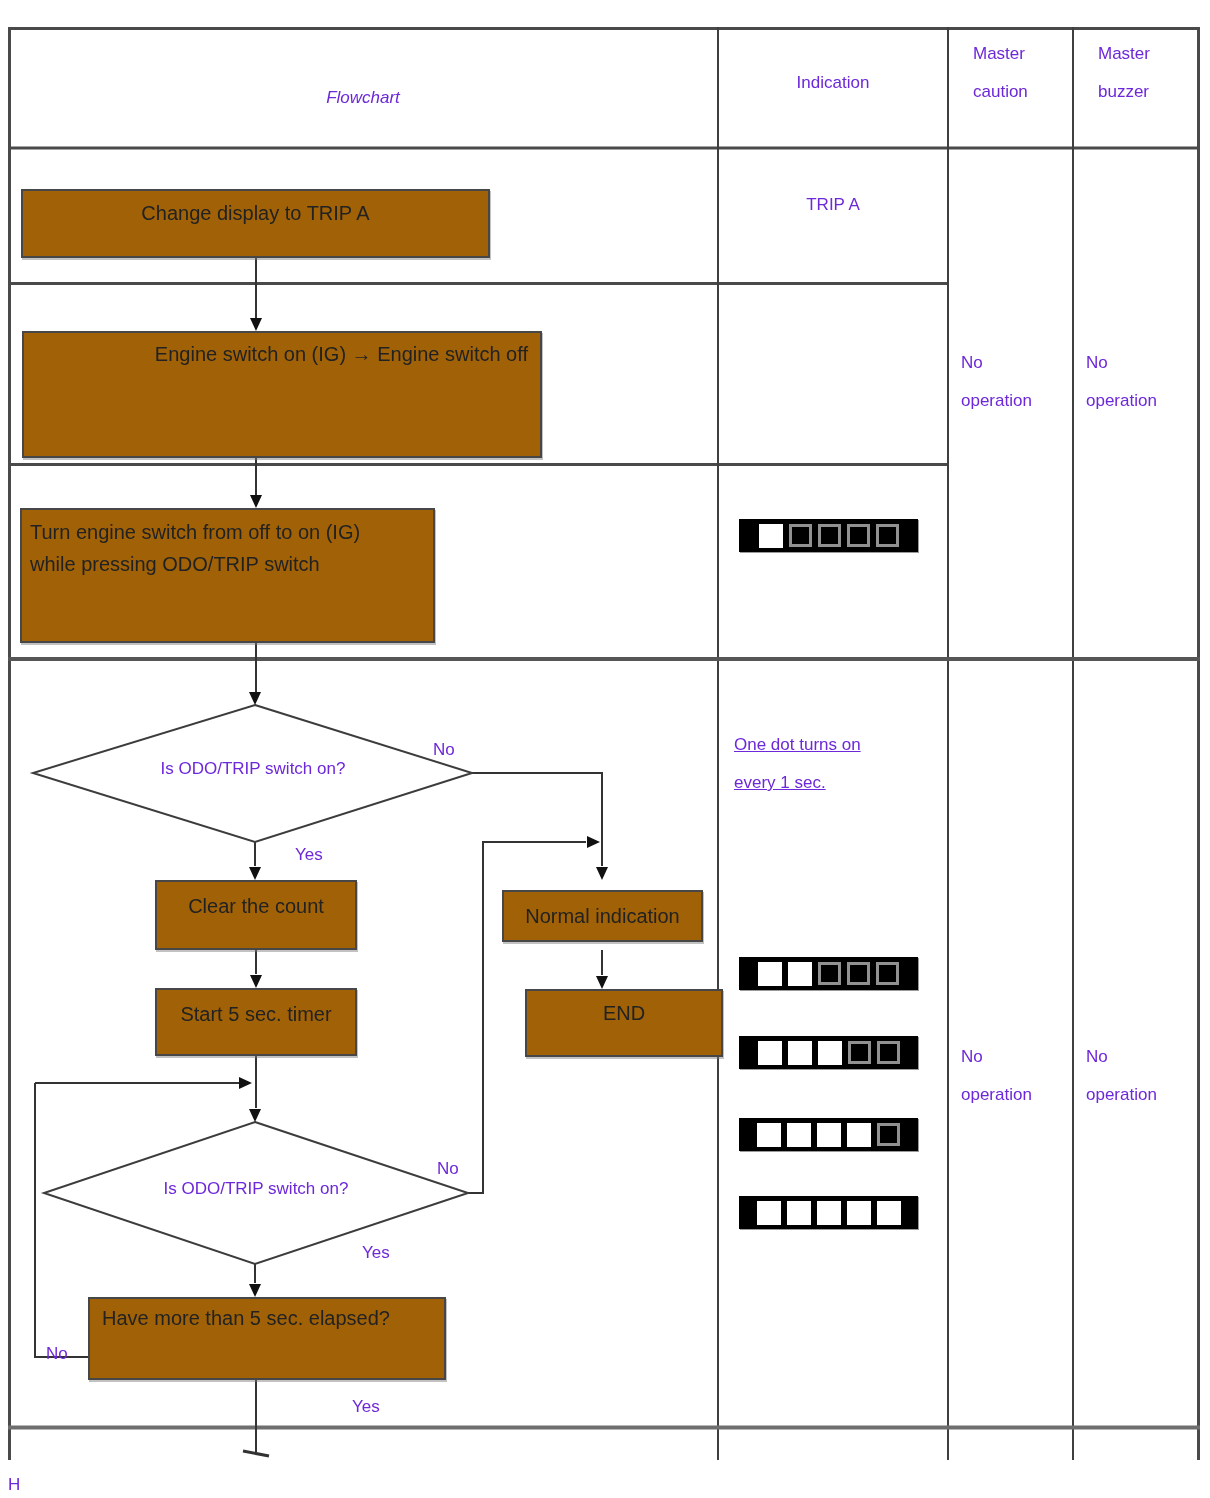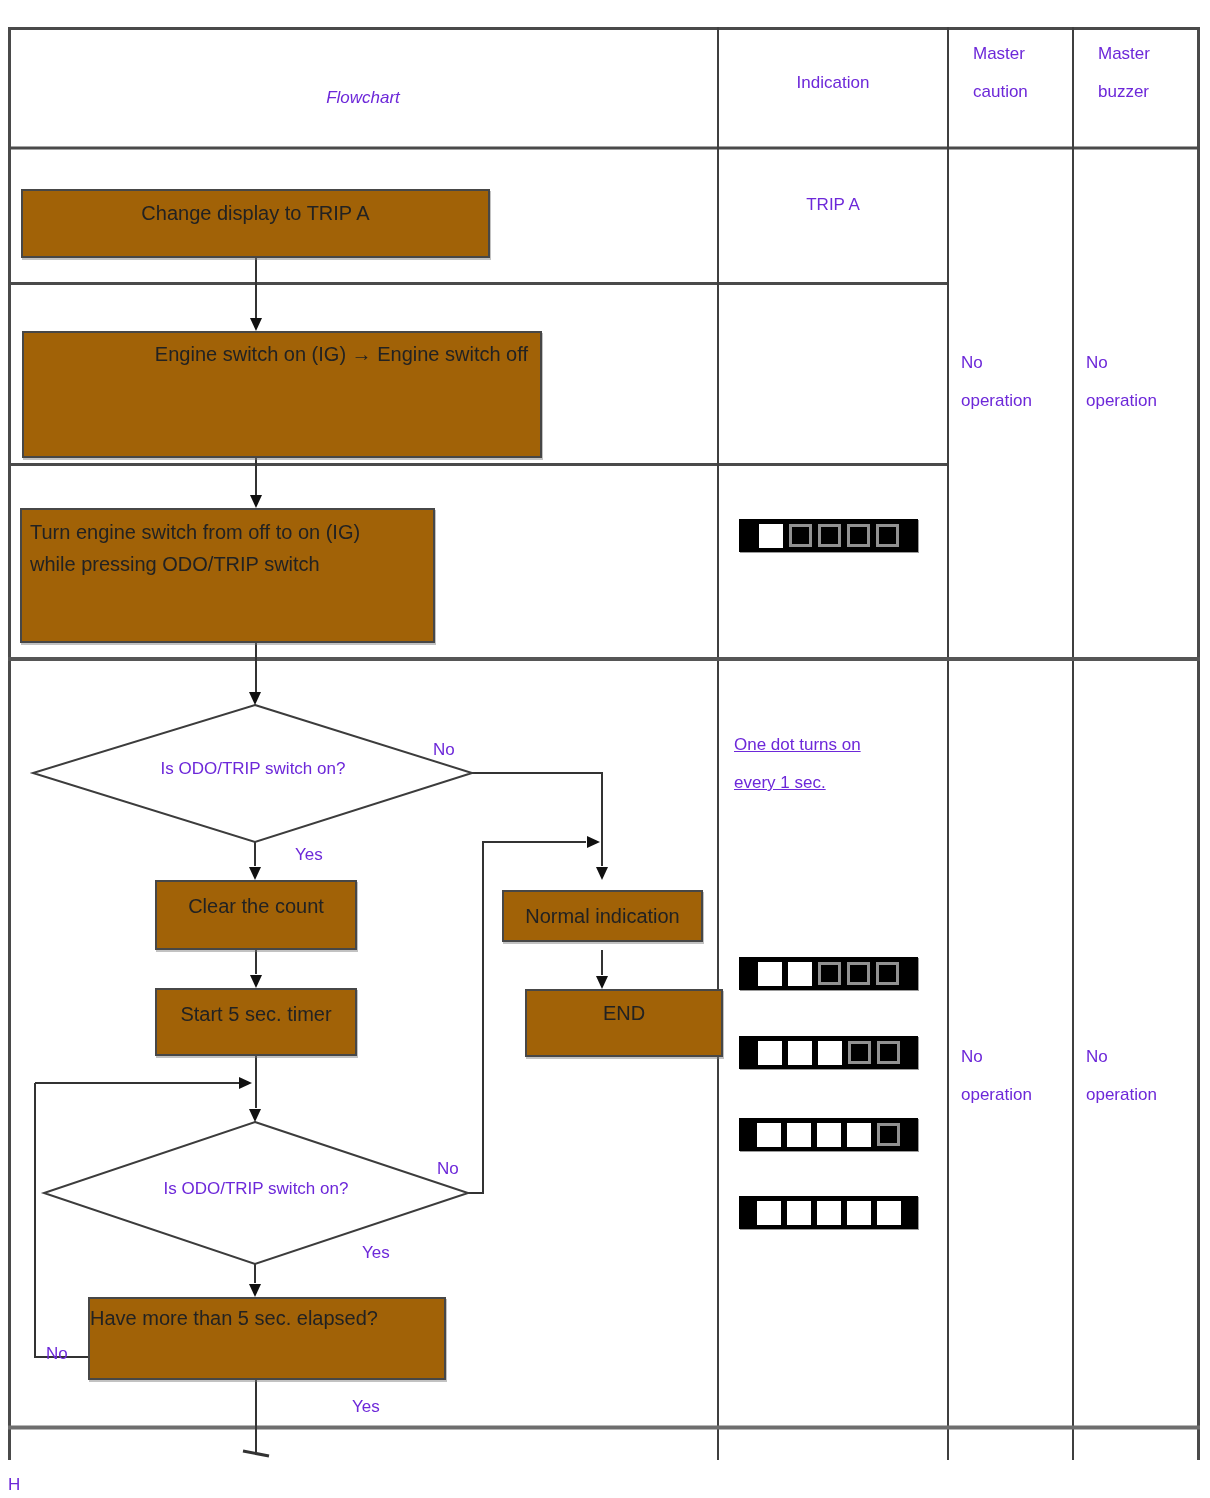--- a/index.html
+++ b/index.html
@@ -95,21 +95,21 @@
 
   <div class="node center" style="left:155px;top:880px;width:202px;height:70px;padding-top:11px;">Clear the count</div>
   <div class="node center" style="left:502px;top:880px;width:201px;height:52px;padding-top:11px;margin-top:10px;">Normal indication</div>
   <div class="node center" style="left:155px;top:988px;width:202px;height:68px;padding-top:11px;">Start 5 sec. timer</div>
   <div class="node center" style="left:525px;top:989px;width:198px;height:68px;padding-top:9px;">END</div>
 
   <div class="lbl cellcenter" style="left:44px;top:1170px;width:424px;">Is ODO/TRIP switch on?</div>
   <div class="lbl" style="left:437px;top:1150px;">No</div>
   <div class="lbl" style="left:362px;top:1234px;">Yes</div>
 
-  <div class="node" style="left:88px;top:1297px;width:358px;height:83px;padding:6px 0;">Have more than 5 sec. elapsed?</div>
+  <div class="node" style="left:88px;top:1297px;width:358px;height:83px;padding:6px 12px;">Have more than 5 sec. elapsed?</div>
   <div class="lbl" style="left:46px;top:1335px;">No</div>
   <div class="lbl" style="left:352px;top:1388px;">Yes</div>
 
   <div class="lbl cellcenter" style="left:718px;top:186px;width:230px;">TRIP A</div>
   <div class="dotbar" style="left:739px;top:519px;">
       <span class="dot on"></span>
       <span class="dot"></span>
       <span class="dot"></span>
       <span class="dot"></span>
       <span class="dot"></span>

